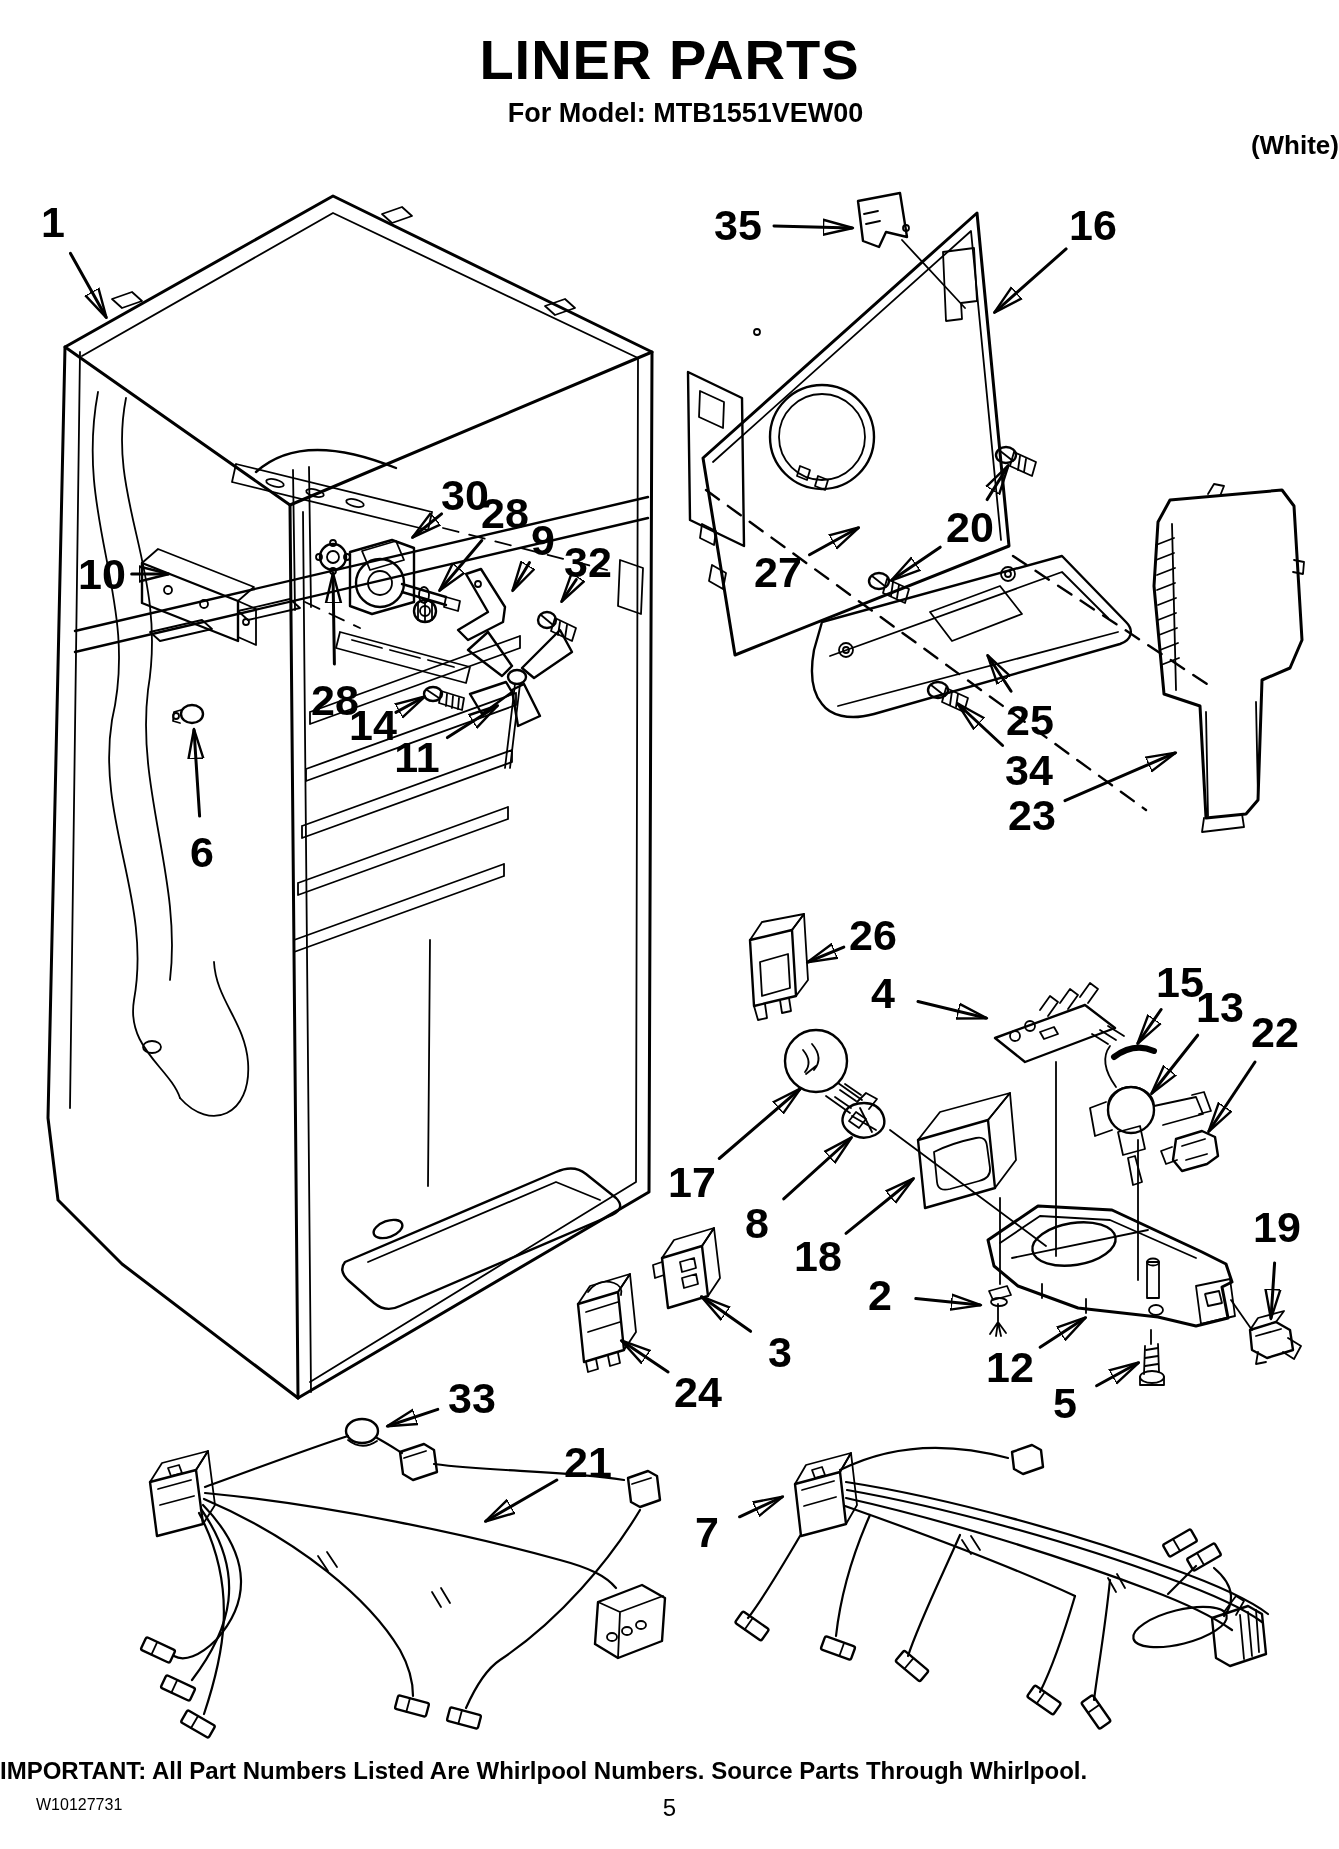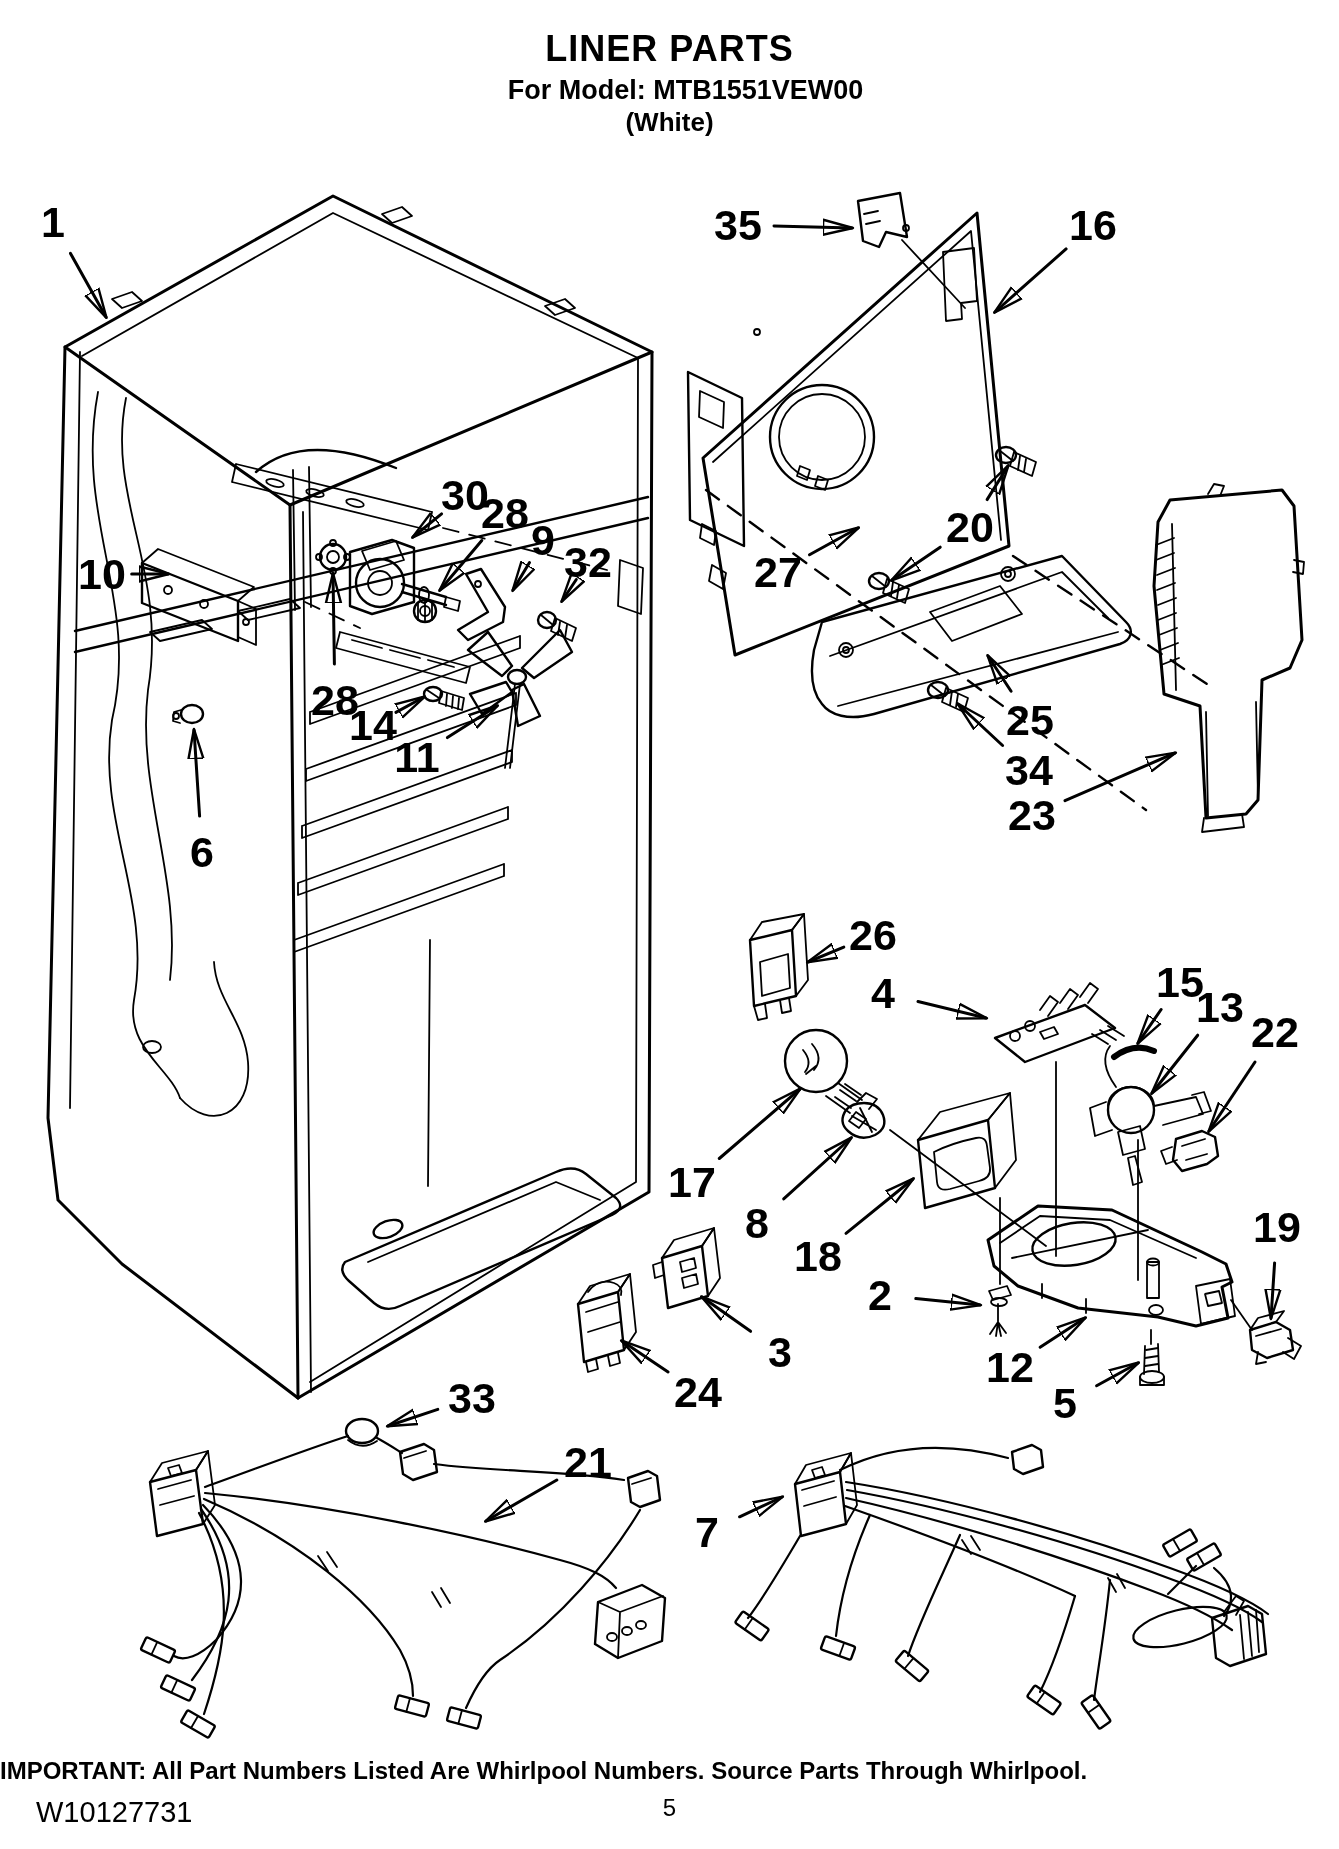--- a/index.html
+++ b/index.html
@@ -1,24 +1,24 @@
 <!DOCTYPE html>
 <html><head>
 <meta charset="utf-8">
 <style>
   html,body{margin:0;padding:0;background:#e8e8e8;}
   #page{position:relative;width:1339px;height:1849px;background:#ffffff;
         font-family:"Liberation Sans",sans-serif;color:#000;overflow:hidden;}
   .title-block{position:absolute;top:28px;left:0;width:100%;text-align:center;line-height:1.15;}
-  .title-main{font-size:36px;font-weight:bold;letter-spacing:1px;}
+  .title-main{font-size:56px;font-weight:bold;letter-spacing:1px;}
   .title-model{font-size:27px;font-weight:bold;margin-top:6px;padding-left:32px;}
-  .title-finish{font-size:26px;font-weight:bold;margin-top:2px;}
+  .title-finish{font-size:26px;font-weight:bold;margin-top:2px;text-align:right;}
   .footer-note{position:absolute;top:1757px;left:0;width:100%;text-align:left;
                font-size:24px;font-weight:bold;}
-  .footer-doc{position:absolute;top:1796px;left:36px;font-size:29px;}
+  .footer-doc{position:absolute;top:1796px;left:36px;font-size:16px;}
   .footer-page{position:absolute;top:1794px;left:0;width:100%;text-align:center;font-size:24px;}
   svg#diagram{position:absolute;top:0;left:0;}
   svg#diagram path, svg#diagram line, svg#diagram circle, svg#diagram ellipse, svg#diagram rect{
      fill:none;stroke:#000;stroke-width:2.4;stroke-linecap:round;stroke-linejoin:round;}
   svg#diagram .thick{stroke-width:3;}
   svg#diagram .thin{stroke-width:1.8;}
   svg#diagram .dash{stroke-dasharray:16 11;}
   svg#diagram .wire{stroke-width:2.2;}
   svg#diagram text{font:bold 43px "Liberation Sans",sans-serif;fill:#000;stroke:none;
      text-anchor:middle;dominant-baseline:central;}

